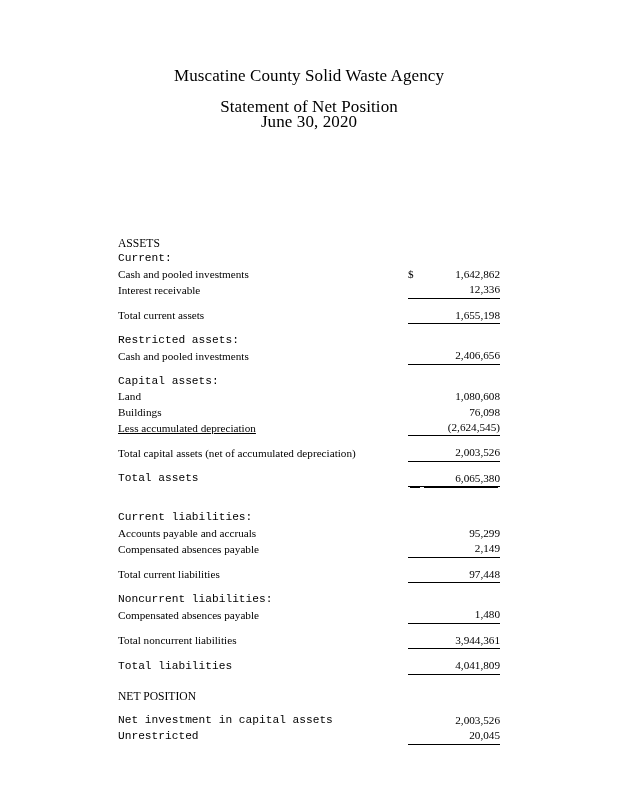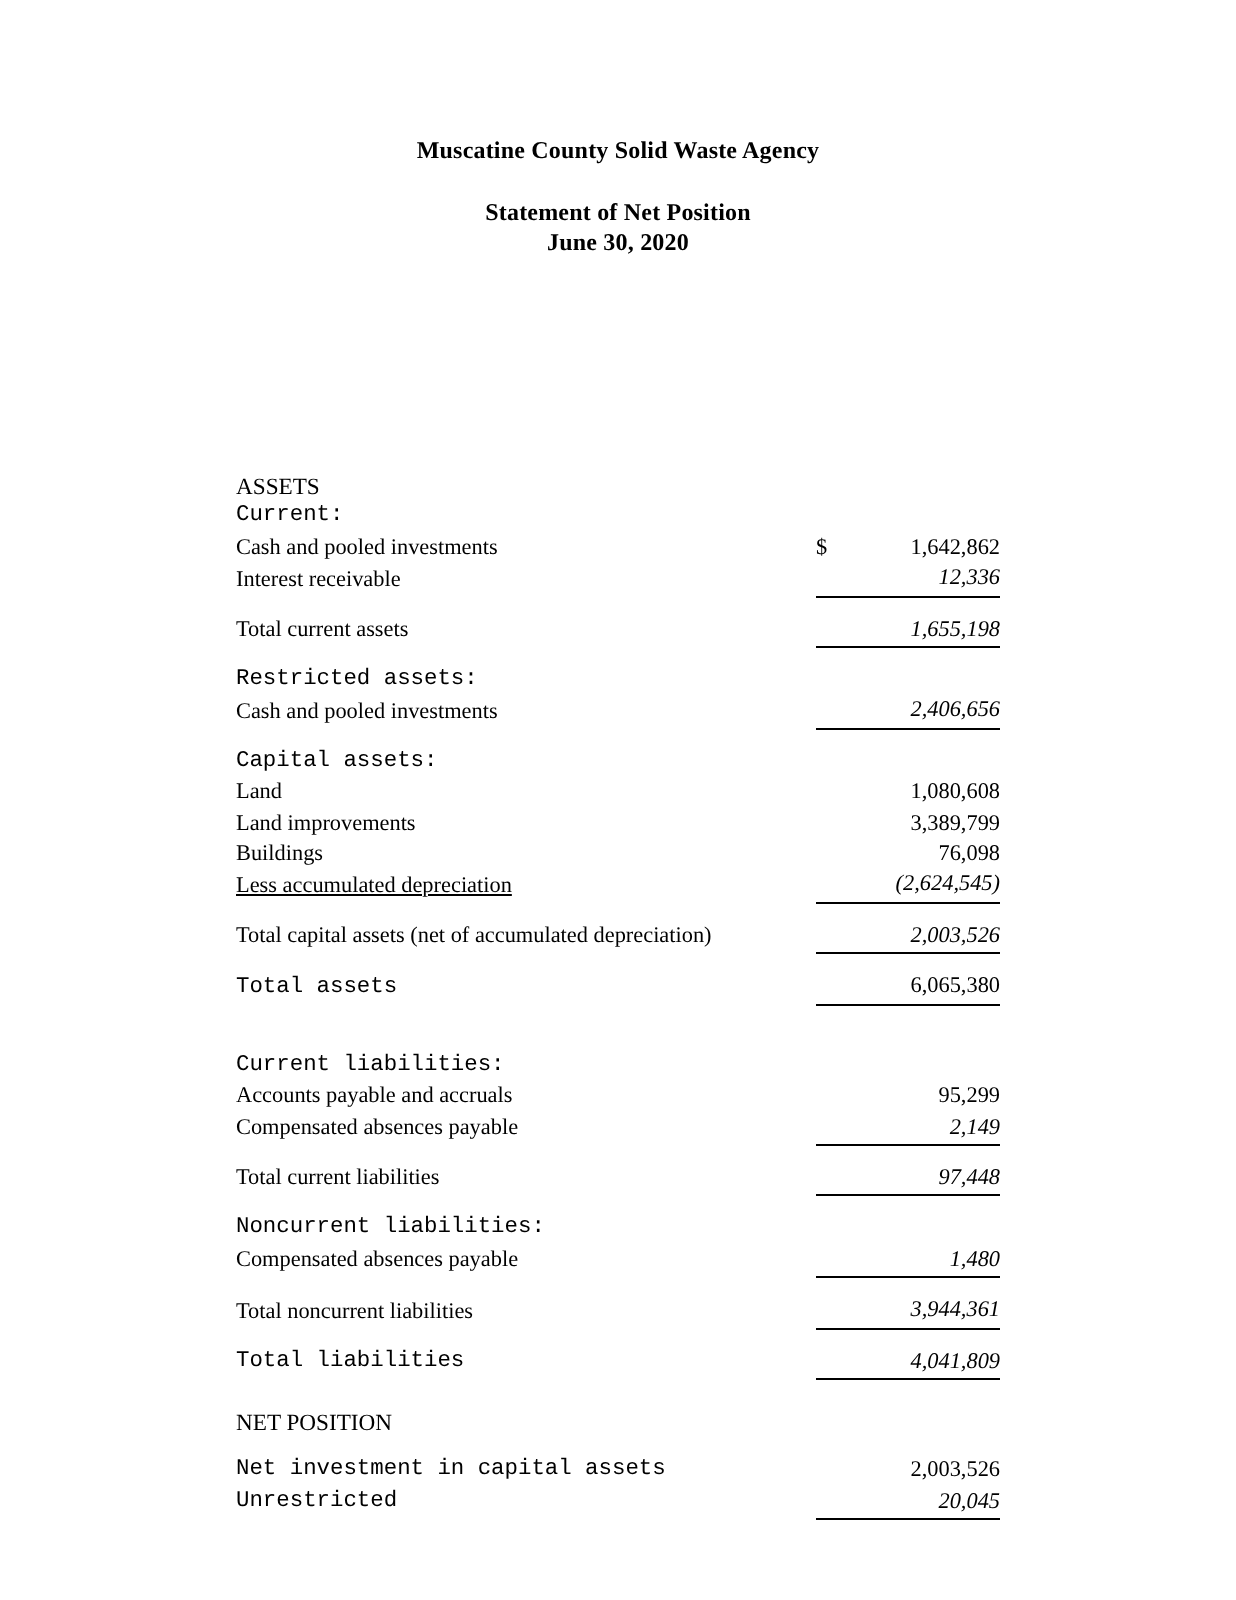--- a/index.html
+++ b/index.html
@@ -19,22 +19,22 @@
     position: relative;
     width: 618px;
     height: 800px;
     box-sizing: border-box;
   }
   .header {
     text-align: center;
     margin-top: 68px;
   }
   .header .line {
-    font-weight: bold;
-    font-size: 12px;
+    font-weight: normal;
+    font-size: 17px;
     line-height: 15px;
     letter-spacing: 0.1px;
   }
   .header .gap {
     height: 16px;
   }
   .statement {
     position: absolute;
     left: 118px;
     top: 168px;
@@ -77,21 +77,20 @@
     line-height: 9px;
     font-size: 1px;
   }
   tr.spacer-sm td {
     height: 5px;
     line-height: 5px;
     font-size: 1px;
   }
   .uline .amt, .uline .cur {
     border-bottom: 1px solid #000;
-    font-style: italic;
   }
   .dline .amt, .dline .cur {
     border-bottom: 1px solid #000;
     box-shadow: 0 3px 0 -2px #000;
   }
 </style>
 </head>
 <body>
 
 <div class="page">
@@ -166,25 +165,20 @@
           <td class="cur"></td>
           <td class="amt"></td>
         </tr>
 
         <tr>
           <td class="label ind2">Land</td>
           <td class="cur"></td>
           <td class="amt">1,080,608</td>
         </tr>
 
-        <tr>
-          <td class="label ind2">Land improvements</td>
-          <td class="cur"></td>
-          <td class="amt">3,389,799</td>
-        </tr>
 
         <tr>
           <td class="label ind2">Buildings</td>
           <td class="cur"></td>
           <td class="amt">76,098</td>
         </tr>
 
 
         <tr class="uline">
           <td class="label ind3">Less accumulated depreciation</td>

